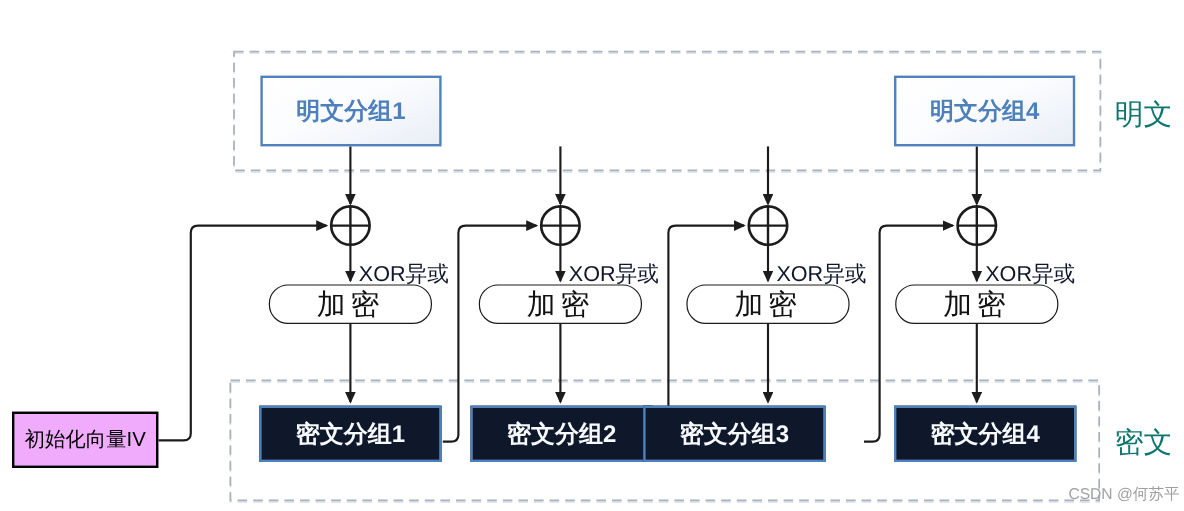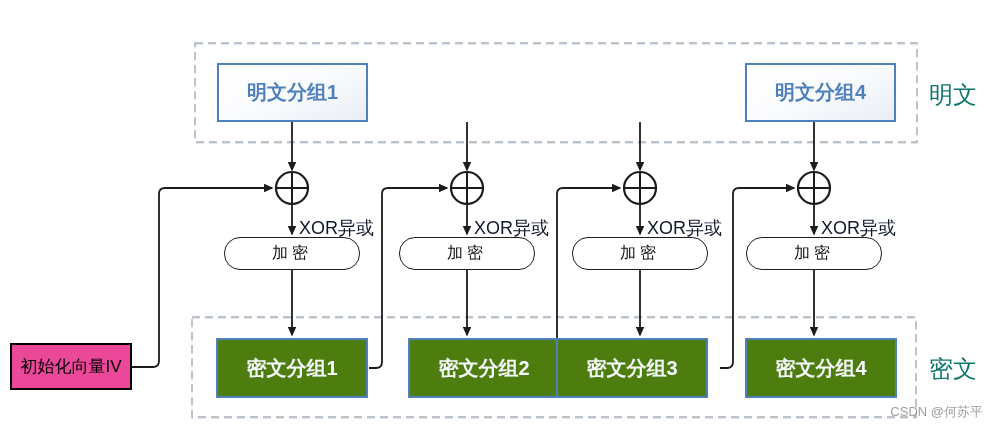--- a/index.html
+++ b/index.html
@@ -9,37 +9,37 @@
   }
   .wires{position:absolute;left:0;top:0;z-index:1;}
   .pt-box{
     position:absolute;top:63px;width:151px;height:59px;box-sizing:border-box;
     border:2px solid #4f81bd;
     background:linear-gradient(155deg,#ffffff 0%,#fbfcfe 45%,#e9eef6 100%);
     color:#4e80bc;font-size:20px;font-weight:bold;
     display:flex;align-items:center;justify-content:center;z-index:2;
   }
   .ct-box{
-    position:absolute;top:338px;width:152px;height:60px;box-sizing:border-box;
-    border:2px solid #4f81bd;background:#4d7c0f;
+    position:absolute;top:338px;width:152px;height:47px;box-sizing:border-box;
+    border:2px solid #4f81bd;background:#0f172a;
     color:#f7fafd;font-size:20px;font-weight:bold;
     display:flex;align-items:center;justify-content:center;z-index:2;
   }
   .enc-box{
     position:absolute;top:237px;width:136px;height:33px;box-sizing:border-box;
     border:1.5px solid #1c1c1c;border-radius:16px;background:#ffffff;
-    color:#111;font-size:16px;font-weight:500;letter-spacing:4px;
+    color:#111;font-size:24px;font-weight:500;letter-spacing:4px;
     display:flex;align-items:center;justify-content:center;z-index:2;
   }
   .xor-label{
     position:absolute;top:200px;font-size:18px;color:#0f172a;z-index:2;white-space:nowrap;margin-top:16px;
   }
   .iv-box{
     position:absolute;left:10px;top:343px;width:122px;height:47px;box-sizing:border-box;
-    border:2px solid #000;background:#ec4899;color:#000;font-size:17px;
+    border:2px solid #000;background:#f0abfc;color:#000;font-size:17px;
     display:flex;align-items:center;justify-content:center;z-index:2;white-space:nowrap;
   }
   .section-label{
     position:absolute;font-size:24px;color:#0f766e;z-index:2;white-space:nowrap;
   }
   .section-label.plain{left:929px;top:79px;}
   .section-label.cipher{left:929px;top:353px;}
   .watermark{
     position:absolute;right:4px;top:403px;font-size:13px;color:#a0a0a0;z-index:3;white-space:nowrap;
   }
@@ -113,22 +113,22 @@
   <span class="xor-label" style="left:474px">XOR异或</span>
   <span class="xor-label" style="left:647px">XOR异或</span>
   <span class="xor-label" style="left:821px">XOR异或</span>
 
   <div class="enc-box" style="left:224px">加密</div>
   <div class="enc-box" style="left:399px">加密</div>
   <div class="enc-box" style="left:572px">加密</div>
   <div class="enc-box" style="left:746px">加密</div>
 
   <div class="ct-box" style="left:216px">密文分组1</div>
-  <div class="ct-box" style="left:408px">密文分组2</div>
-  <div class="ct-box" style="left:556px">密文分组3</div>
+  <div class="ct-box" style="left:392px">密文分组2</div>
+  <div class="ct-box" style="left:536px">密文分组3</div>
   <div class="ct-box" style="left:745px">密文分组4</div>
 
   <div class="iv-box">初始化向量IV</div>
 
   <div class="section-label plain">明文</div>
   <div class="section-label cipher">密文</div>
 
   <div class="watermark">CSDN @何苏平</div>
 
 </div>

